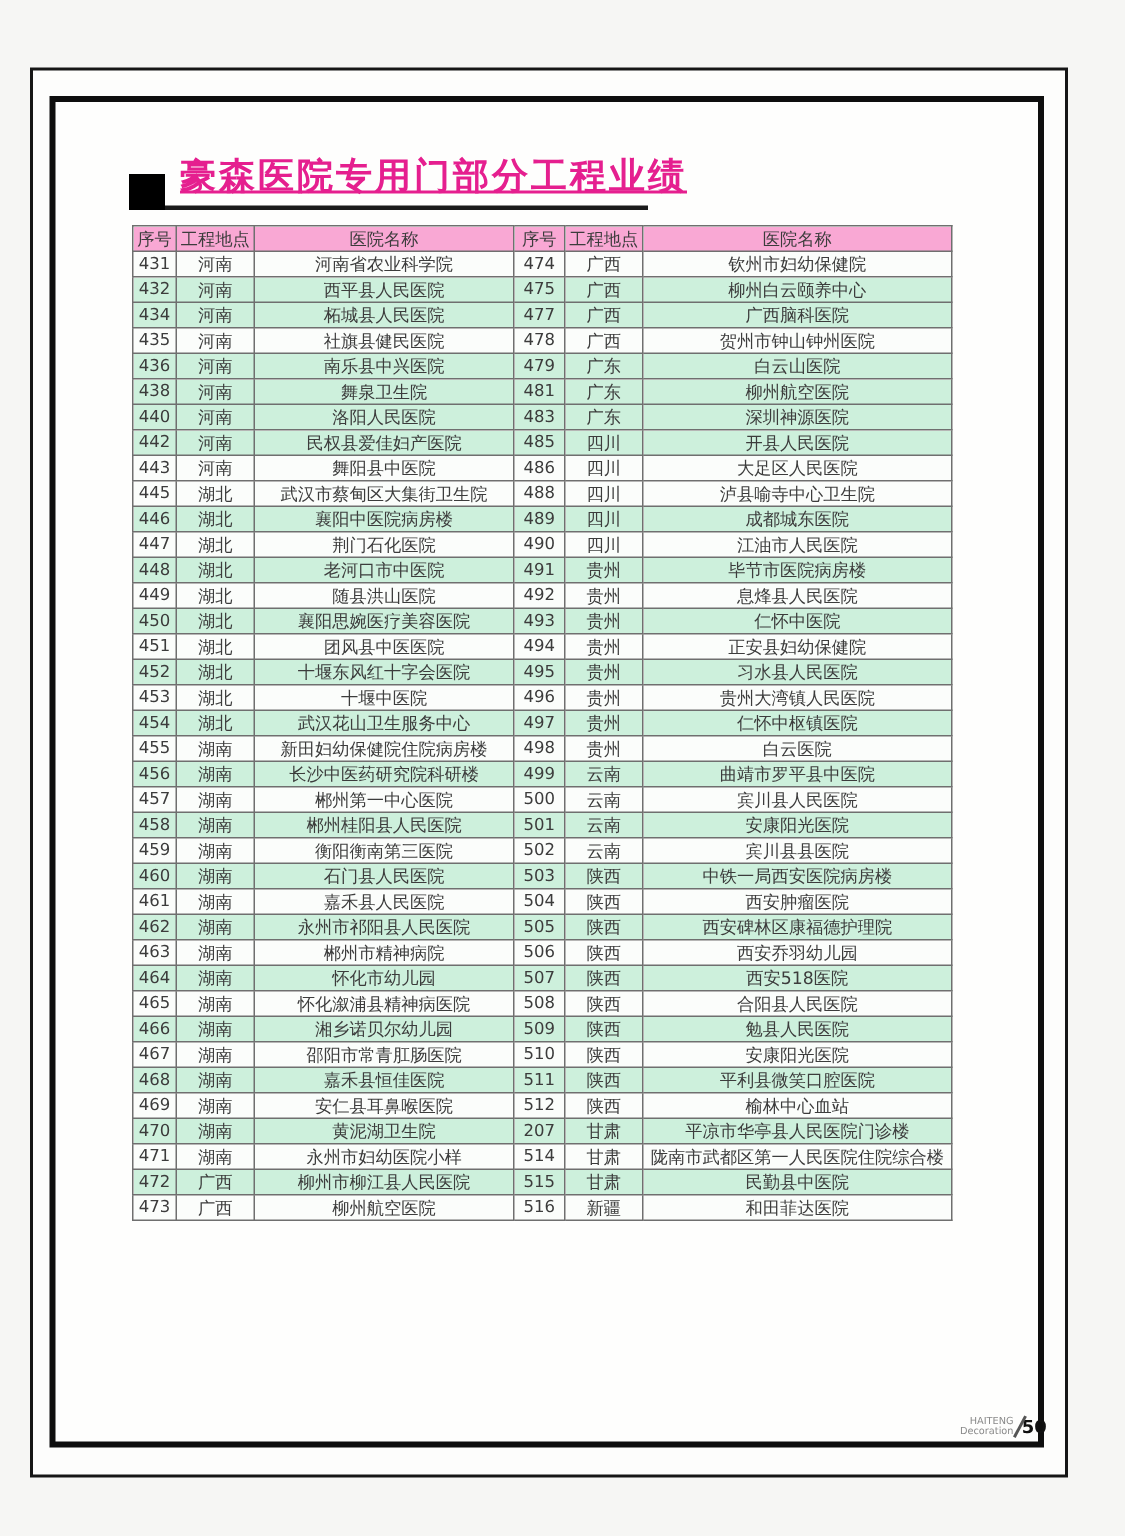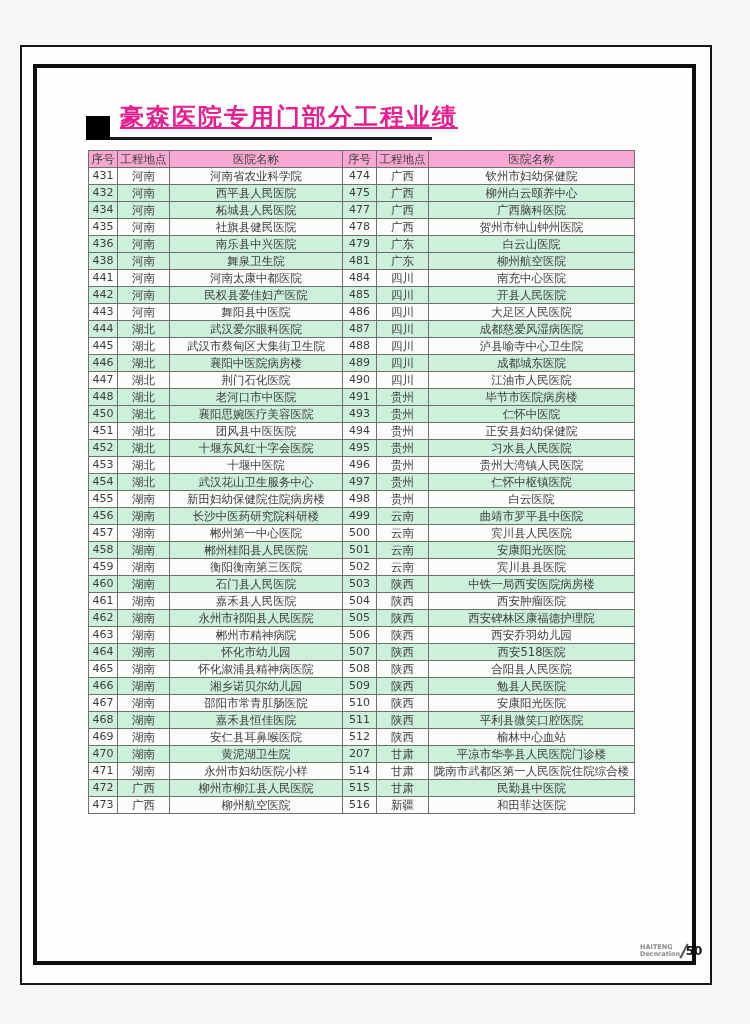--- a/index.html
+++ b/index.html
@@ -62,21 +62,21 @@
   .col0{width:29px;} .col1{width:52px;} .col2{width:173px;}
   .col3{width:34px;} .col4{width:52px;} .col5{width:206px;}
   table.projects td.c0, table.projects td.c3 { font-size:11px; letter-spacing:0; }
   .page-footer {
     position:absolute; left:640px; top:943px;
     display:flex; align-items:center;
     white-space:nowrap;
   }
   .footer-brand {
     font-size:6.5px; line-height:7px;
-    color:#8a8a8a; text-align:left;font-weight:bold;
+    color:#8a8a8a; text-align:right;
   }
   .footer-slash {
     width:1.5px; height:16px; background:#555;
     transform:rotate(28deg);
     margin:0 1px 0 3px;
   }
   .footer-page {
     font-size:12px; font-weight:bold; color:#111;
     font-family:"DejaVu Sans", sans-serif;
   }
@@ -152,52 +152,44 @@
         <td class="c5">白云山医院</td>
       </tr>
       <tr class="stripe">
         <td class="c0">438</td>
         <td class="c1">河南</td>
         <td class="c2">舞泉卫生院</td>
         <td class="c3">481</td>
         <td class="c4">广东</td>
         <td class="c5">柳州航空医院</td>
       </tr>
-      <tr>
-        <td class="c0">441</td>
-        <td class="c1">河南</td>
-        <td class="c2">河南太康中都医院</td>
-        <td class="c3">484</td>
-        <td class="c4">四川</td>
-        <td class="c5">南充中心医院</td>
+      <tr class="stripe">
+        <td class="c0">440</td>
+        <td class="c1">河南</td>
+        <td class="c2">洛阳人民医院</td>
+        <td class="c3">483</td>
+        <td class="c4">广东</td>
+        <td class="c5">深圳神源医院</td>
       </tr>
       <tr class="stripe">
         <td class="c0">442</td>
         <td class="c1">河南</td>
         <td class="c2">民权县爱佳妇产医院</td>
         <td class="c3">485</td>
         <td class="c4">四川</td>
         <td class="c5">开县人民医院</td>
       </tr>
       <tr>
         <td class="c0">443</td>
         <td class="c1">河南</td>
         <td class="c2">舞阳县中医院</td>
         <td class="c3">486</td>
         <td class="c4">四川</td>
         <td class="c5">大足区人民医院</td>
       </tr>
-      <tr class="stripe">
-        <td class="c0">444</td>
-        <td class="c1">湖北</td>
-        <td class="c2">武汉爱尔眼科医院</td>
-        <td class="c3">487</td>
-        <td class="c4">四川</td>
-        <td class="c5">成都慈爱风湿病医院</td>
-      </tr>
       <tr>
         <td class="c0">445</td>
         <td class="c1">湖北</td>
         <td class="c2">武汉市蔡甸区大集街卫生院</td>
         <td class="c3">488</td>
         <td class="c4">四川</td>
         <td class="c5">泸县喻寺中心卫生院</td>
       </tr>
       <tr class="stripe">
         <td class="c0">446</td>
@@ -215,20 +207,28 @@
         <td class="c4">四川</td>
         <td class="c5">江油市人民医院</td>
       </tr>
       <tr class="stripe">
         <td class="c0">448</td>
         <td class="c1">湖北</td>
         <td class="c2">老河口市中医院</td>
         <td class="c3">491</td>
         <td class="c4">贵州</td>
         <td class="c5">毕节市医院病房楼</td>
+      </tr>
+      <tr>
+        <td class="c0">449</td>
+        <td class="c1">湖北</td>
+        <td class="c2">随县洪山医院</td>
+        <td class="c3">492</td>
+        <td class="c4">贵州</td>
+        <td class="c5">息烽县人民医院</td>
       </tr>
       <tr class="stripe">
         <td class="c0">450</td>
         <td class="c1">湖北</td>
         <td class="c2">襄阳思婉医疗美容医院</td>
         <td class="c3">493</td>
         <td class="c4">贵州</td>
         <td class="c5">仁怀中医院</td>
       </tr>
       <tr>

